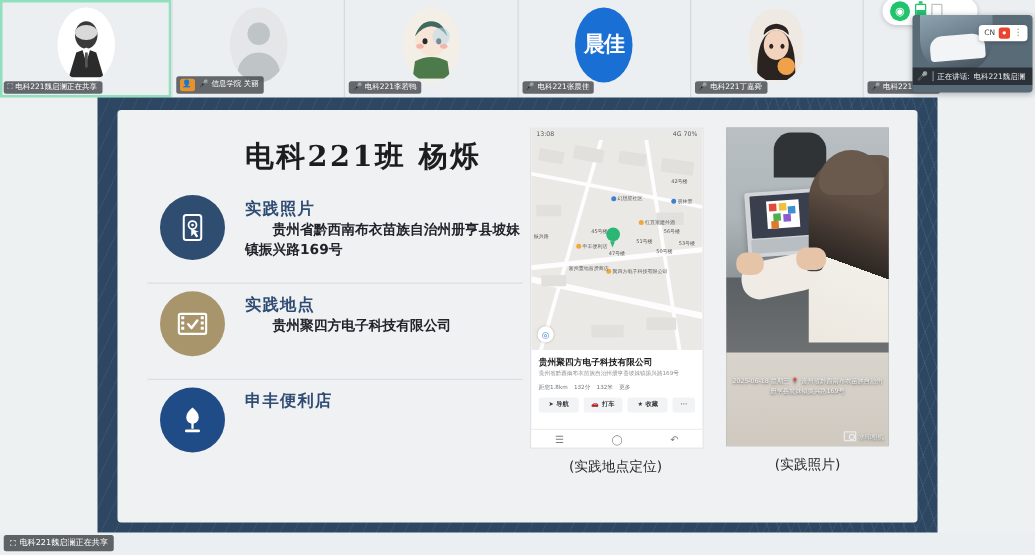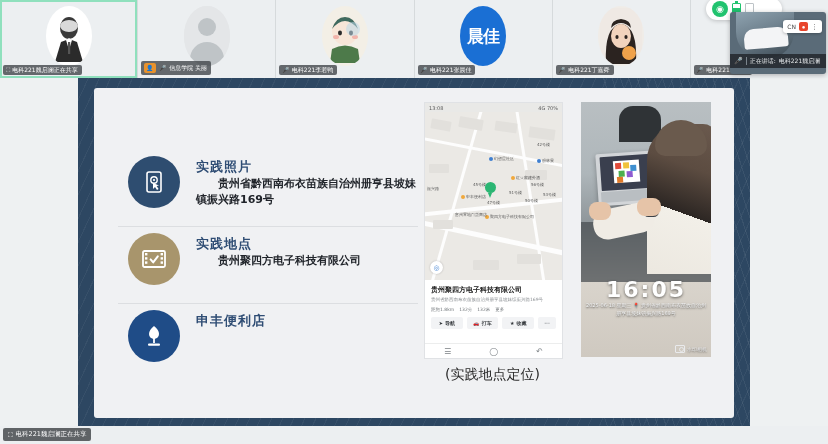--- a/index.html
+++ b/index.html
@@ -137,21 +137,21 @@
   .wm-time{position:absolute;left:0;right:0;top:175px;text-align:center;color:#fff;font-size:22px;font-weight:bold;
       letter-spacing:2px;text-shadow:0 1px 3px rgba(0,0,0,.55);font-family:"DejaVu Sans",sans-serif;}
   .wm-line{position:absolute;left:3px;right:3px;top:200px;color:#f2f3f4;font-size:5px;line-height:1.5;text-align:center;
       text-shadow:0 1px 2px rgba(0,0,0,.7);font-family:"DejaVu Sans",sans-serif;}
   .wm-line .rdot{color:#ff4d3d;}
   .wm-brand{position:absolute;right:4px;bottom:4px;display:flex;align-items:center;gap:2px;color:#e9eaec;font-size:5px;
       text-shadow:0 1px 2px rgba(0,0,0,.6);font-family:"DejaVu Sans",sans-serif;}
   .wm-cam{width:8px;height:6px;border:1px solid #e9eaec;border-radius:1px;position:relative;}
   .wm-cam:after{content:"";position:absolute;left:2.5px;top:1px;width:3px;height:3px;border-radius:50%;border:1px solid #e9eaec;}
 
-  .cap{position:absolute;font-size:14px;color:#2b2b2b;font-family:"DejaVu Sans",sans-serif;}
+  .cap{position:absolute;font-size:11px;color:#2b2b2b;font-family:"DejaVu Sans",sans-serif;}
   .cap1{left:330px;top:278px;width:137px;text-align:center;}
   .cap2{left:487px;top:276px;width:130px;text-align:center;}
 
   
   .bottombar{position:absolute;left:0;bottom:0;width:828px;height:18px;background:#eceff1;}
   .botbadge{position:absolute;left:3px;bottom:3px;display:flex;align-items:center;gap:3px;
       background:rgba(70,74,78,.85);color:#fff;font-size:6.5px;padding:2px 5px;border-radius:2px;
       white-space:nowrap;font-family:"DejaVu Sans",sans-serif;}
 </style>
 </head>
@@ -264,20 +264,21 @@
       <span class="txt">电科221魏启澜</span>
     </div>
   </div>
 
   <div class="stage">
     <div class="stage-deco"></div>
     <div class="stage-deco2"></div>
 
     <div class="slide">
 
+      <div class="slide-title">电科221班  杨烁</div>
 
       <div class="rows">
 
         <div class="row">
           <div class="ico" style="background:#2e4d70">
             <svg width="24" height="24" viewBox="0 0 24 24">
               <rect x="5" y="2" width="14" height="20" rx="2" fill="none" stroke="#fff" stroke-width="1.6"></rect>
               <circle cx="12" cy="10" r="3.2" fill="none" stroke="#fff" stroke-width="1.4"></circle>
               <circle cx="12" cy="10" r="1.1" fill="#fff"></circle>
               <path d="M11 13 l0 6 l2 -2 l2 3 l1.6 -1 l-2 -3 l2.4 -0.6Z" fill="#fff"></path>
@@ -449,33 +450,33 @@
           </div>
           <div class="kbd"></div>
         </div>
         <div class="person"></div>
         <div class="hat"></div>
         <div class="arm"></div>
         <div class="hand"></div>
         <div class="mouse"></div>
         <div class="hand2"></div>
 
-        <div class="wm-time">16:05</div>
         <div class="wm-line">
           <span>2025-06-18 星期三</span>
           <span class="rdot">📍</span>
           <span>贵州省黔西南布衣苗族自治州册亨县坡妹镇振兴路169号</span>
         </div>
         <div class="wm-brand">
           <span class="wm-cam"></span>
           <span>水印相机</span>
         </div>
       </div>
 
       <div class="cap cap1">(实践地点定位)</div>
+      <div class="cap cap2">(实践照片)</div>
 
     </div>
   </div>
 
   <div class="bottombar">
     <div class="botbadge">
       <span>⛶</span>
       <span>电科221魏启澜正在共享</span>
     </div>
   </div>

